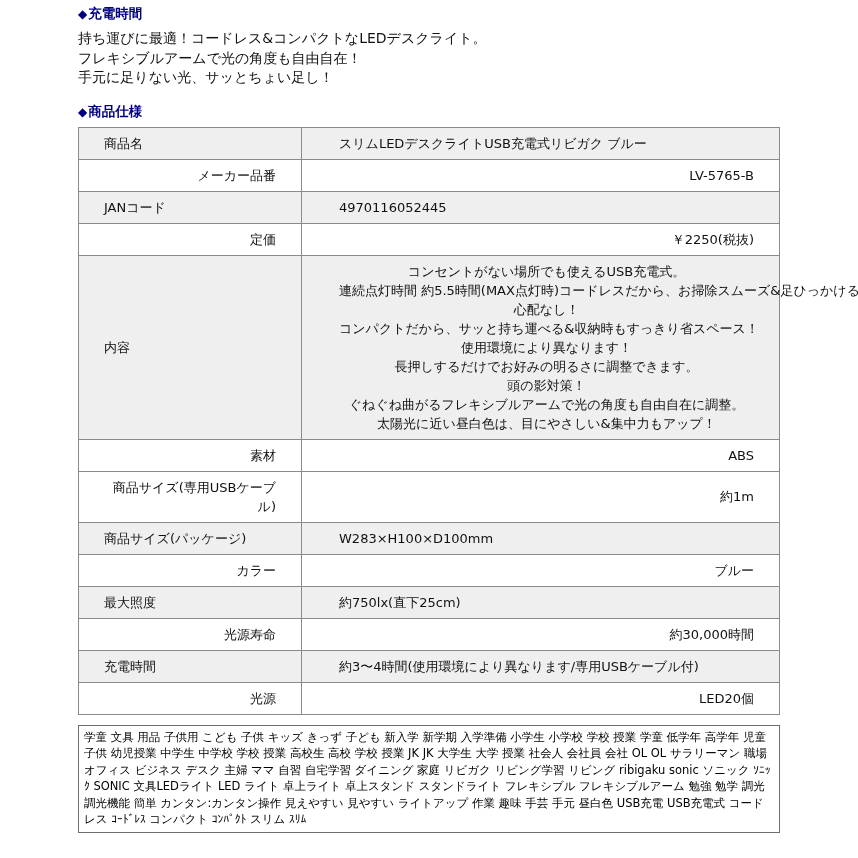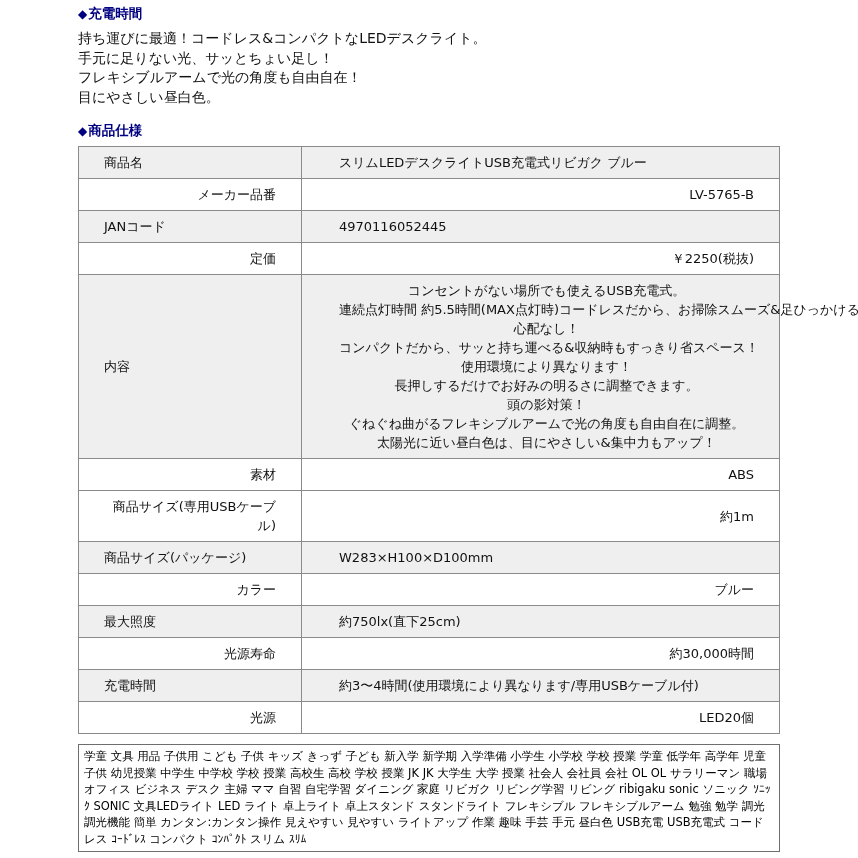--- a/index.html
+++ b/index.html
@@ -96,23 +96,22 @@
 <body>
 
 <div class="page">
 
   <div class="section-heading">
     <span class="diamond">◆</span><span>充電時間</span>
   </div>
 
   <div class="feature-block">
     <div>持ち運びに最適！コードレス&amp;コンパクトなLEDデスクライト。</div>
+    <div>フレキシブルアームで光の角度も自由自在！</div>
     <div>手元に足りない光、サッとちょい足し！</div>
-    <div>フレキシブルアームで光の角度も自由自在！</div>
-    <div>目にやさしい昼白色。</div>
   </div>
 
   <div class="section-heading heading-spec">
     <span class="diamond">◆</span><span>商品仕様</span>
   </div>
 
   <table class="spec">
     <tbody>
       <tr class="shaded">
         <td class="key">商品名</td>

